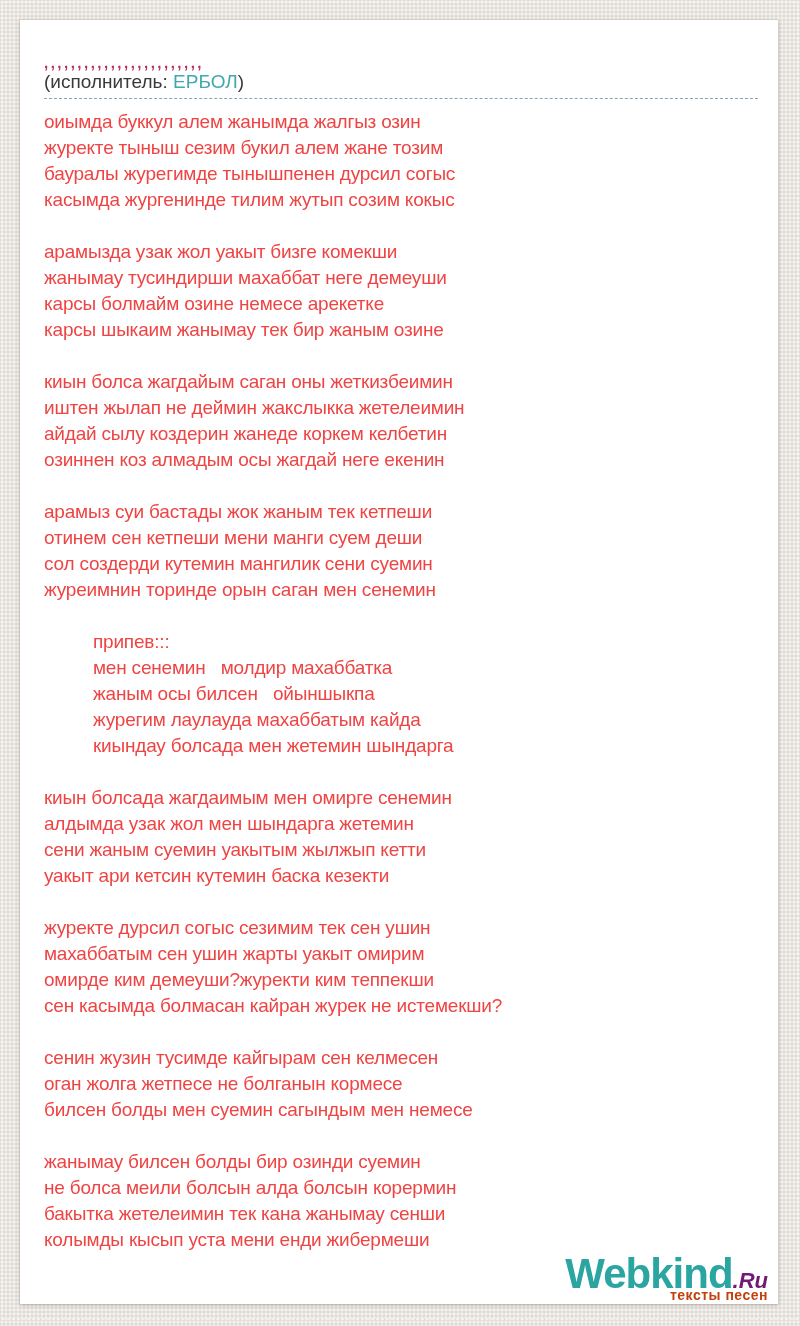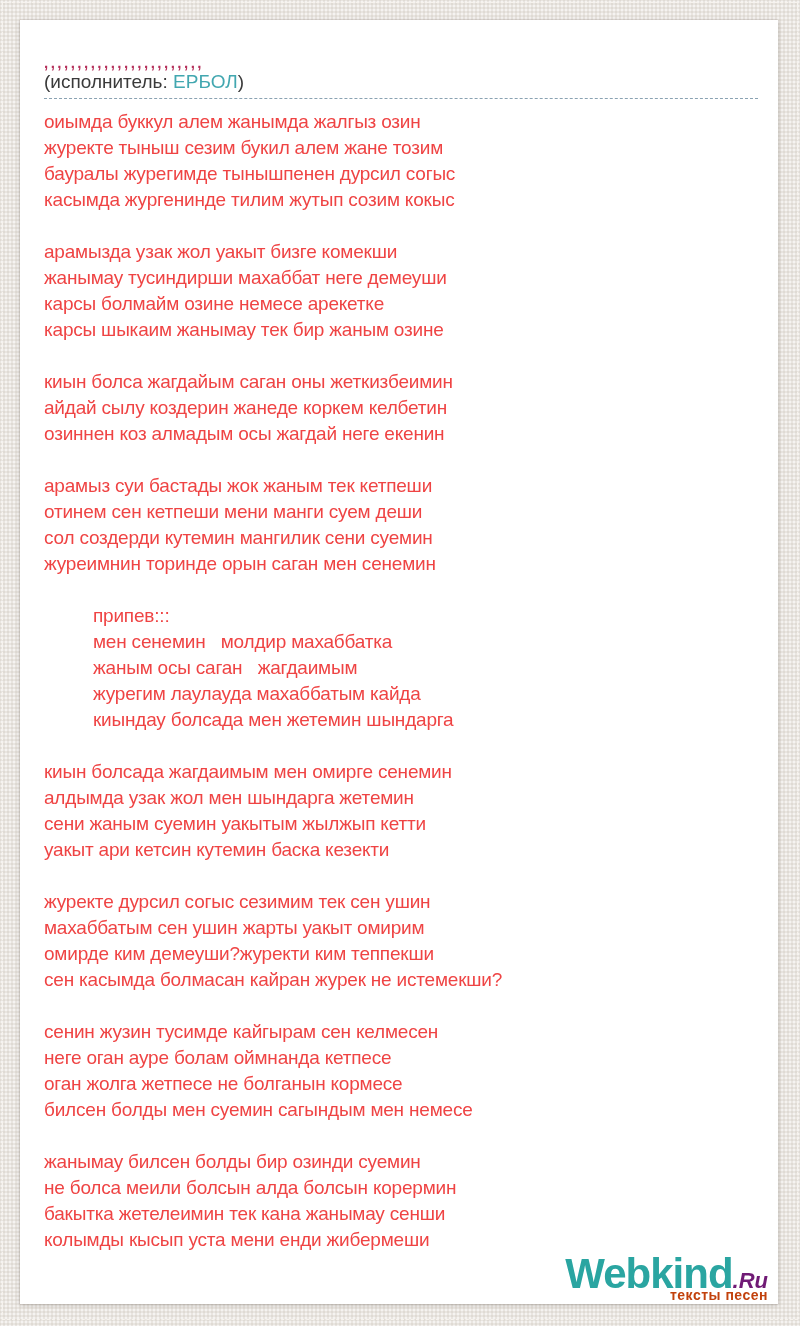--- a/index.html
+++ b/index.html
@@ -112,56 +112,56 @@
 
     <div class="stanza">
       <div class="lyric-line">арамызда узак жол уакыт бизге комекши</div>
       <div class="lyric-line">жанымау тусиндирши махаббат неге демеуши</div>
       <div class="lyric-line">карсы болмайм озине немесе арекетке</div>
       <div class="lyric-line">карсы шыкаим жанымау тек бир жаным озине</div>
     </div>
 
     <div class="stanza">
       <div class="lyric-line">киын болса жагдайым саган оны жеткизбеимин</div>
+      <div class="lyric-line">иштен жылап не деймин жакслыкка жетелеимин</div>
       <div class="lyric-line">айдай сылу коздерин жанеде коркем келбетин</div>
       <div class="lyric-line">озиннен коз алмадым осы жагдай неге екенин</div>
     </div>
 
     <div class="stanza">
       <div class="lyric-line">арамыз суи бастады жок жаным тек кетпеши</div>
       <div class="lyric-line">отинем сен кетпеши мени манги суем деши</div>
       <div class="lyric-line">сол создерди кутемин мангилик сени суемин</div>
       <div class="lyric-line">журеимнин торинде орын саган мен сенемин</div>
     </div>
 
     <div class="stanza indented">
       <div class="lyric-line">припев:::</div>
       <div class="lyric-line">мен сенемин   молдир махаббатка</div>
-      <div class="lyric-line">жаным осы саган   жагдаимым</div>
+      <div class="lyric-line">жаным осы билсен   ойыншыкпа</div>
       <div class="lyric-line">журегим лаулауда махаббатым кайда</div>
       <div class="lyric-line">киындау болсада мен жетемин шындарга</div>
     </div>
 
     <div class="stanza">
       <div class="lyric-line">киын болсада жагдаимым мен омирге сенемин</div>
       <div class="lyric-line">алдымда узак жол мен шындарга жетемин</div>
       <div class="lyric-line">сени жаным суемин уакытым жылжып кетти</div>
       <div class="lyric-line">уакыт ари кетсин кутемин баска кезекти</div>
     </div>
 
     <div class="stanza">
       <div class="lyric-line">журекте дурсил согыс сезимим тек сен ушин</div>
       <div class="lyric-line">махаббатым сен ушин жарты уакыт омирим</div>
       <div class="lyric-line">омирде ким демеуши?журекти ким теппекши</div>
       <div class="lyric-line">сен касымда болмасан кайран журек не истемекши?</div>
     </div>
 
     <div class="stanza">
       <div class="lyric-line">сенин жузин тусимде кайгырам сен келмесен</div>
-      <div class="lyric-line">неге оган ауре болам оймнанда кетпесе</div>
       <div class="lyric-line">оган жолга жетпесе не болганын кормесе</div>
       <div class="lyric-line">билсен болды мен суемин сагындым мен немесе</div>
     </div>
 
     <div class="stanza">
       <div class="lyric-line">жанымау билсен болды бир озинди суемин</div>
       <div class="lyric-line">не болса меили болсын алда болсын корермин</div>
       <div class="lyric-line">бакытка жетелеимин тек кана жанымау сенши</div>
       <div class="lyric-line">колымды кысып уста мени енди жибермеши</div>
     </div>

